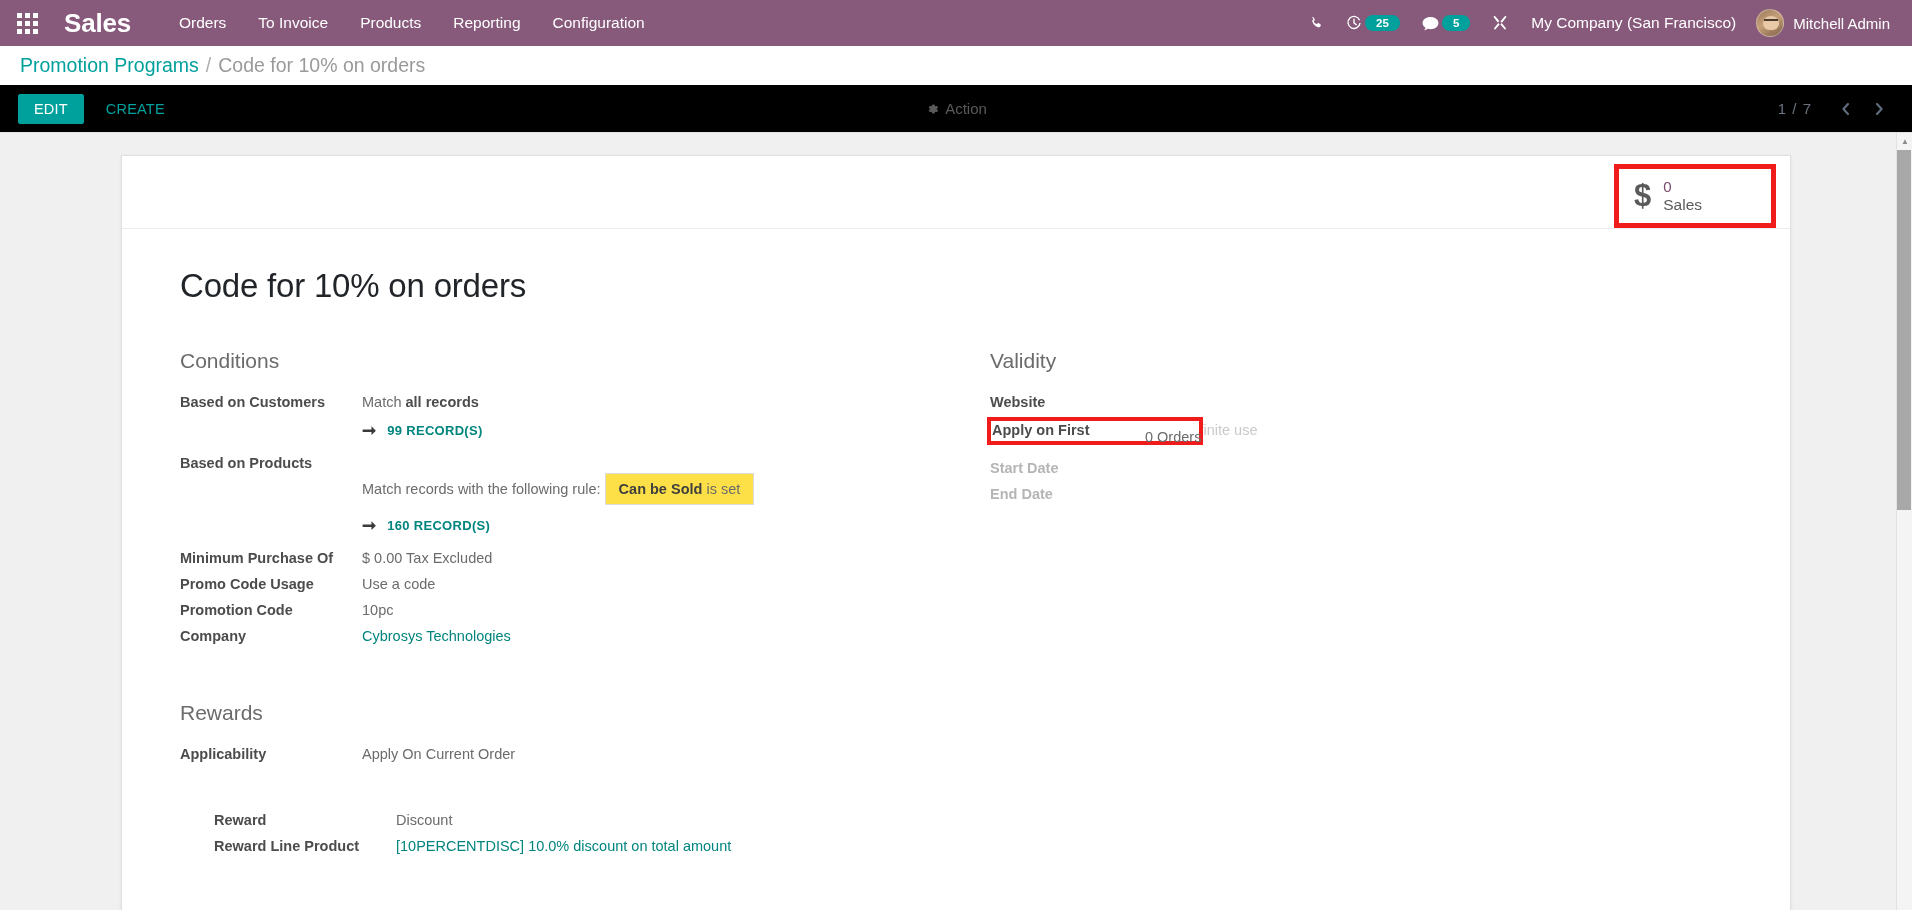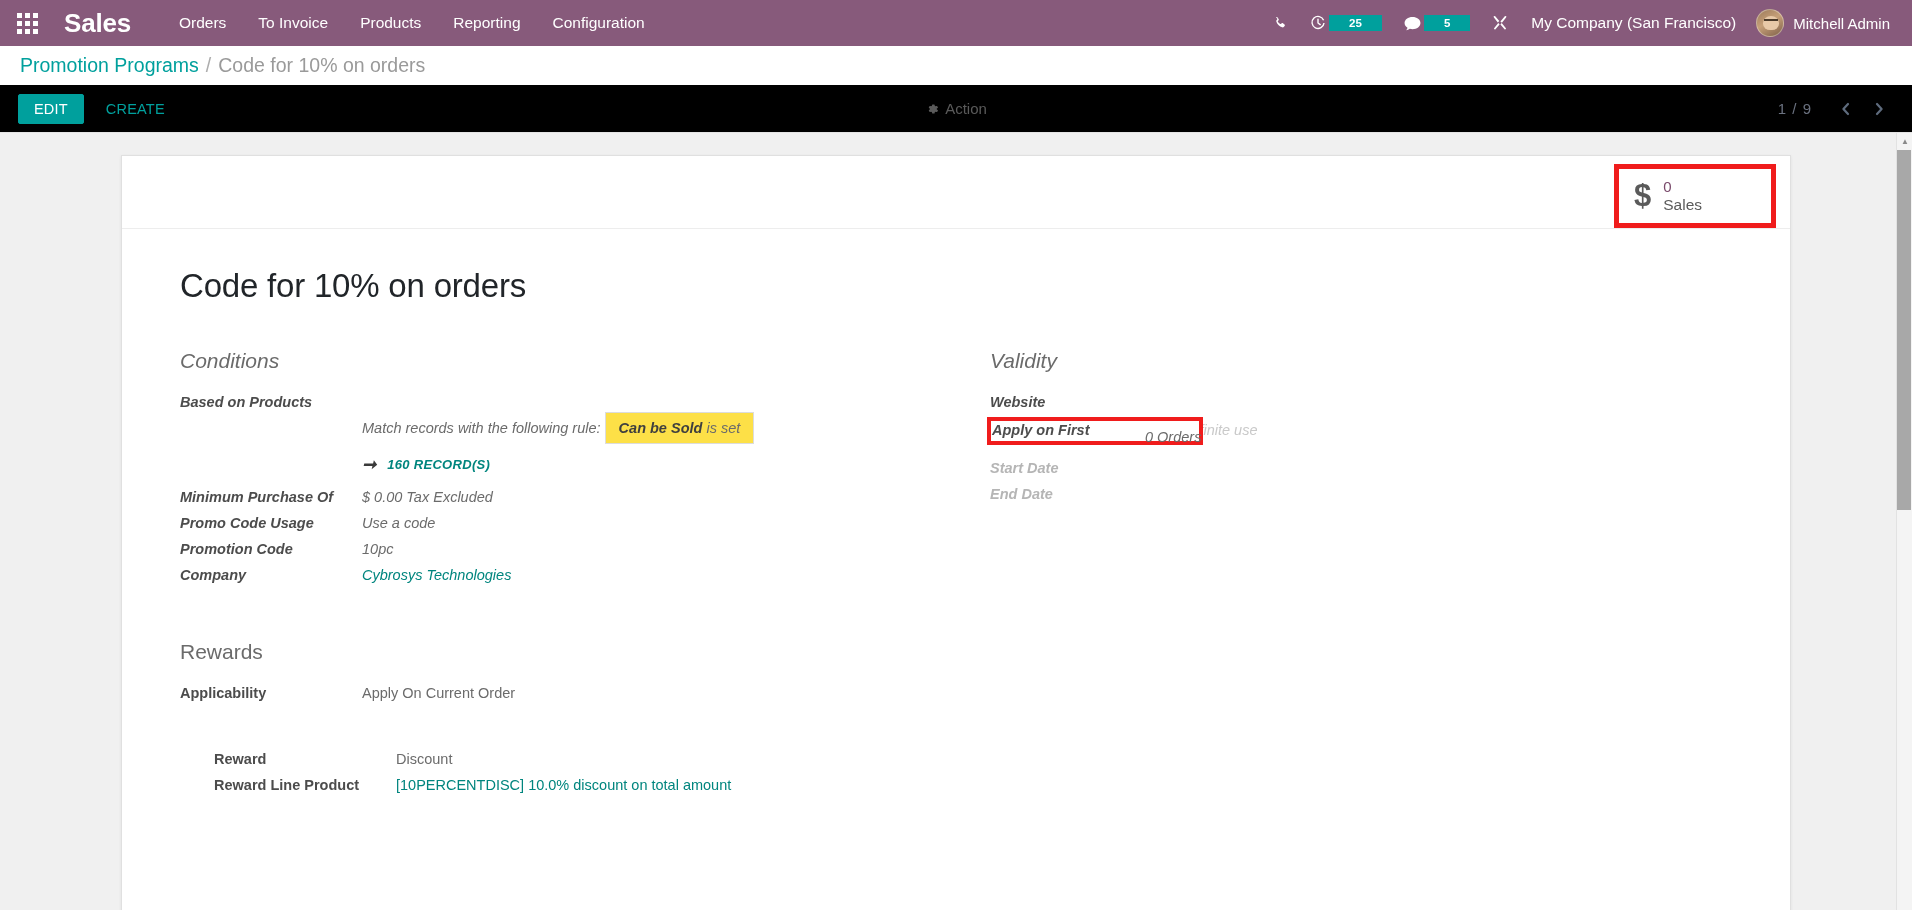--- a/index.html
+++ b/index.html
@@ -49,21 +49,21 @@
   }
   .nav-icon {
     display: flex; align-items: center; justify-content: center;
     padding: 4px 11px; cursor: pointer; position: relative;
     color: #fff;
   }
   .nav-icon svg { display: block; }
   .badge {
     background: #00A09D; color: #fff;
     font-size: 11.5px; font-weight: 700;
-    border-radius: 0; padding: 1px 20px;
+    border-radius: 8px; padding: 1px 11px;
     margin-left: 3px; line-height: 14px;
     min-width: 19px; text-align: center;
   }
   .company-name {
     font-size: 15.5px; padding: 6px 12px; cursor: pointer; white-space: nowrap;
   }
   .user-block {
     display: flex; align-items: center; gap: 9px;
     padding: 2px 8px 2px 8px; cursor: pointer;
   }
@@ -172,21 +172,21 @@
   .stat-text { display: flex; flex-direction: column; line-height: 1.18; }
   .stat-value { font-size: 15px; color: #7a4a6b; }
   .stat-label { font-size: 15.5px; color: #5a5a5a; }
 
   .sheet-body { padding: 24px 58px 40px 58px; }
   .record-title {
     font-size: 33px; color: #212529; font-weight: 400;
     margin: 14px 0 44px 0; letter-spacing: -0.2px;
   }
 
-  .cols { display: flex; gap: 0; font-style: italic; }
+  .cols { display: flex; gap: 0; }
   .col { width: 50%; }
   .col-right { padding-left: 34px; }
 
   .group-title {
     font-size: 21px; color: #6b6b6b; font-weight: 400;
     margin-bottom: 16px;
   }
 
   table.fields { border-collapse: collapse; width: 100%; }
   table.fields td { vertical-align: top; padding: 5px 0; }
@@ -334,21 +334,21 @@
 
   <div class="action-wrap">
     <svg width="14" height="14" viewBox="0 0 16 16">
       <path fill="#5a5a5a" d="M8 5.2A2.8 2.8 0 1 0 8 10.8 2.8 2.8 0 0 0 8 5.2zm0 4.3a1.5 1.5 0 1 1 0-3 1.5 1.5 0 0 1 0 3z"></path>
       <path fill="#5a5a5a" d="M14.4 9.1l-1.1-.6a5.6 5.6 0 0 0 0-1l1.1-.6a.5.5 0 0 0 .2-.6l-.9-1.6a.5.5 0 0 0-.6-.2l-1.2.4a5.4 5.4 0 0 0-.9-.5l-.2-1.2a.5.5 0 0 0-.5-.4H8.5a.5.5 0 0 0-.5.4l-.2 1.2c-.3.1-.6.3-.9.5l-1.2-.4a.5.5 0 0 0-.6.2l-.9 1.6a.5.5 0 0 0 .2.6l1.1.6a5.6 5.6 0 0 0 0 1l-1.1.6a.5.5 0 0 0-.2.6l.9 1.6c.1.2.4.3.6.2l1.2-.4c.3.2.6.4.9.5l.2 1.2c0 .2.2.4.5.4h1.8c.3 0 .5-.2.5-.4l.2-1.2c.3-.1.6-.3.9-.5l1.2.4c.2.1.5 0 .6-.2l.9-1.6a.5.5 0 0 0-.2-.6z"></path>
     </svg>
     <span>Action</span>
   </div>
 
   <div class="pager">
-    <span class="pager-count">1 / 9</span>
+    <span class="pager-count">1 / 7</span>
     <div class="pager-btn">
       <svg width="11" height="16" viewBox="0 0 11 16">
         <path fill="none" stroke="#5e6b7d" stroke-width="2.2" stroke-linecap="round" stroke-linejoin="round" d="M8 3 3.4 8 8 13"></path>
       </svg>
     </div>
     <div class="pager-btn">
       <svg width="11" height="16" viewBox="0 0 11 16">
         <path fill="none" stroke="#5e6b7d" stroke-width="2.2" stroke-linecap="round" stroke-linejoin="round" d="M3 3 7.6 8 3 13"></path>
       </svg>
     </div>
@@ -374,20 +374,30 @@
       <div class="sheet-body">
         <h1 class="record-title">Code for 10% on orders</h1>
 
         <div class="cols">
 
           <div class="col col-left">
             <div class="group-title">Conditions</div>
 
             <table class="fields">
               <tbody>
+                  <tr>
+                <td class="flabel">Based on Customers</td>
+                <td class="fvalue">
+                  <span>Match </span><span class="bold-dark">all records</span>
+                  <div class="record-link">
+                    <span class="arrow-ico">➞</span>
+                    <span class="record-count">99 RECORD(S)</span>
+                  </div>
+                </td>
+              </tr>
 
               <tr>
                 <td class="flabel">Based on Products</td>
                 <td class="fvalue">
                   <span>Match records with the following rule:</span>
                   <div class="rule-chip">
                     <b>Can be Sold</b>
                     <span>is set</span>
                   </div>
                   <div class="record-link">

